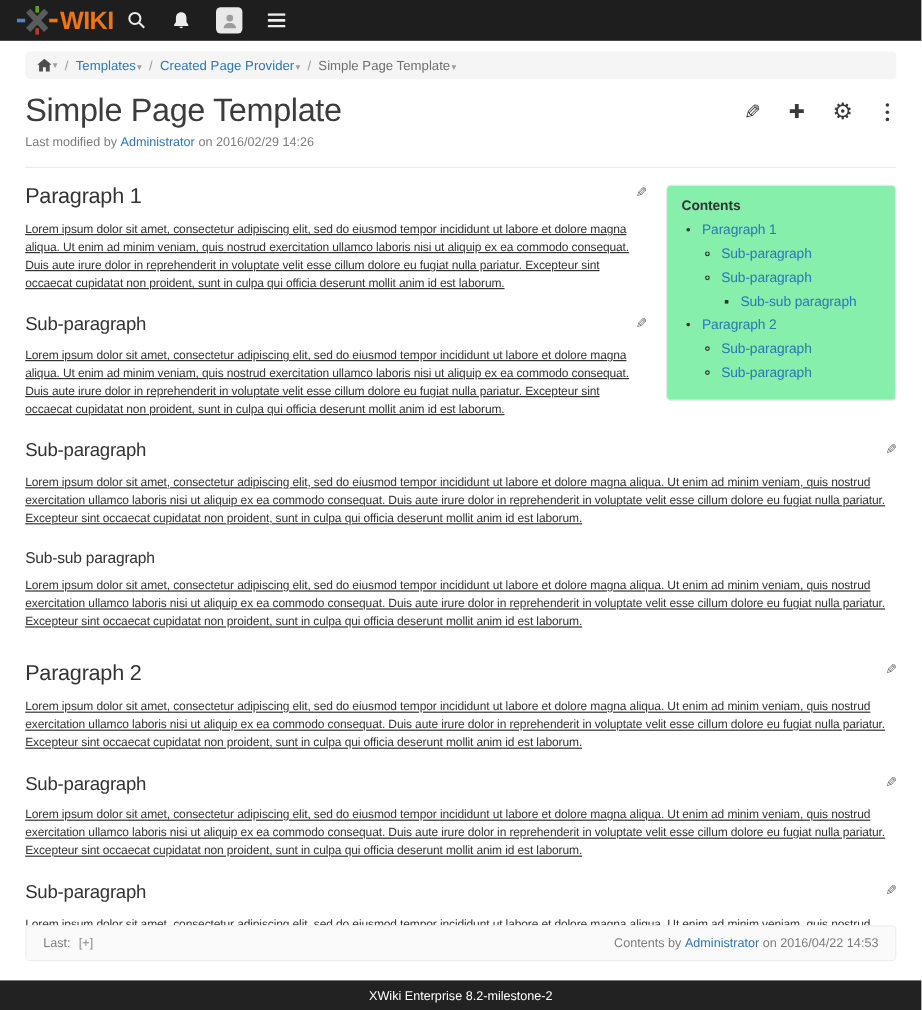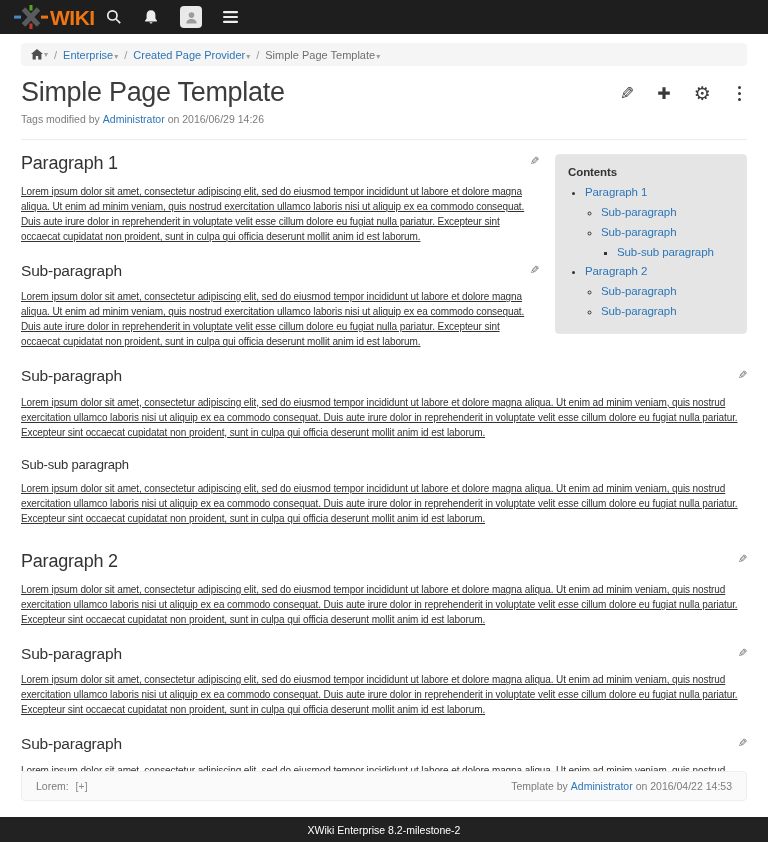--- a/index.html
+++ b/index.html
@@ -48,21 +48,21 @@
   .kebab i { width: 3.2px; height: 3.2px; border-radius: 50%; background: #3a3a3a; }
 
   .meta { font-size: 10.5px; color: #7c7c7c; margin-top: 5px; }
   .meta a { color: #2d76b7; text-decoration: none; margin: 0 3px; cursor: pointer; }
   .divider { border: 0; border-top: 1px solid #ececec; margin: 14px 0 0; }
 
   .content { margin-top: 10px; font-size: 10px; letter-spacing: -0.1px; line-height: 1.5; color: #333; }
 
   .toc-panel {
     float: right; width: 192px; margin: 4px 0 28px 16px;
-    background: #e5e5e5; border: 1px solid #e7e7e7; border-radius: 4px;
+    background: #86efac; border: 1px solid #e7e7e7; border-radius: 4px;
     padding: 9px 12px 10px; font-size: 11.5px;
   }
   .toc-title { font-weight: bold; color: #333; margin-bottom: 3px; }
   .toc-panel ul { margin: 0; padding-left: 17px; }
   .toc-panel ul ul { padding-left: 16px; }
   .toc-panel li { margin: 2.5px 0; color: #333; }
   .toc-panel a { color: #2d76b7; text-decoration: none; cursor: pointer; }
 
   .h-sec1, .h-sec2, .h-sec3 { font-weight: 400; color: #333; letter-spacing: -0.2px; }
   .h-sec1 { font-size: 18px; margin: 22px 0 7px; }
@@ -137,21 +137,21 @@
 <div class="main-wrap">
 
   <nav class="breadcrumb">
     <span class="bc-home">
       <svg width="12" height="11" viewBox="0 0 12 11" fill="#4d4d4d">
         <path d="M6 0L0 5h1.6v5.5h3.2V7h2.4v3.5h3.2V5H12z"></path>
       </svg>
       <span class="caret">▾</span>
     </span>
     <span class="bc-sep">/</span>
-    <span><a class="bc-link">Enterprise</a><span class="caret">▾</span></span>
+    <span><a class="bc-link">Templates</a><span class="caret">▾</span></span>
     <span class="bc-sep">/</span>
     <span><a class="bc-link">Created Page Provider</a><span class="caret">▾</span></span>
     <span class="bc-sep">/</span>
     <span><span class="bc-current">Simple Page Template</span><span class="caret">▾</span></span>
   </nav>
 
   <div class="title-row">
     <h1 class="page-title">Simple Page Template</h1>
     <div class="doc-actions">
       <span class="act act-pencil">✎</span>
@@ -159,21 +159,21 @@
       <span class="act act-gear">⚙</span>
       <span class="act kebab">
           <i></i>
           <i></i>
           <i></i>
         </span>
     </div>
   </div>
 
   <div class="meta">
-    <span>Tags modified by</span><a>Administrator</a><span>on 2016/06/29 14:26</span>
+    <span>Last modified by</span><a>Administrator</a><span>on 2016/02/29 14:26</span>
   </div>
 
   <hr class="divider">
 
   <div class="content">
 
     <aside class="toc-panel">
       <div class="toc-title">Contents</div>
       <ul>
         <li><a>Paragraph 1</a>
@@ -228,23 +228,23 @@
     <section class="section">
       <h3 class="h-sec2"><span class="edit-pencil">✎</span><span>Sub-paragraph</span></h3>
       <p class="body-text">Lorem ipsum dolor sit amet, consectetur adipiscing elit, sed do eiusmod tempor incididunt ut labore et dolore magna aliqua. Ut enim ad minim veniam, quis nostrud exercitation ullamco laboris nisi ut aliquip ex ea commodo consequat. Duis aute irure dolor in reprehenderit in voluptate velit esse cillum dolore eu fugiat nulla pariatur. Excepteur sint occaecat cupidatat non proident, sunt in culpa qui officia deserunt mollit anim id est laborum.</p>
     </section>
 
   </div>
 </div>
 
 <div class="docinfo">
   <span>
-    <span>Lorem:</span>
+    <span>Last:</span>
     <a class="tag-add">[+]</a>
   </span>
   <span class="created">
-    <span>Template by</span><a>Administrator</a><span>on 2016/04/22 14:53</span>
+    <span>Contents by</span><a>Administrator</a><span>on 2016/04/22 14:53</span>
   </span>
 </div>
 
 <footer class="bottombar">
   <span>XWiki Enterprise 8.2-milestone-2</span>
 </footer>
 
 </body></html>

